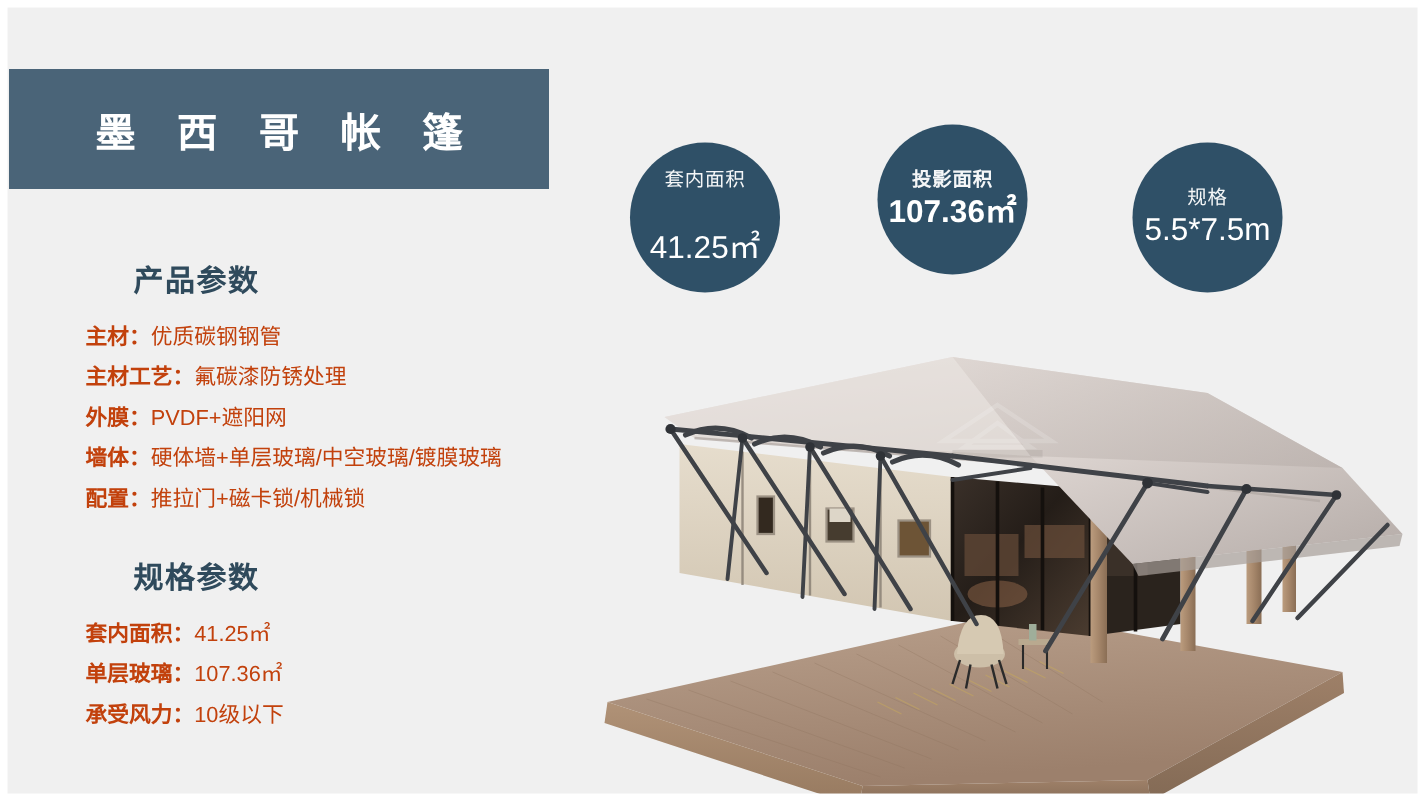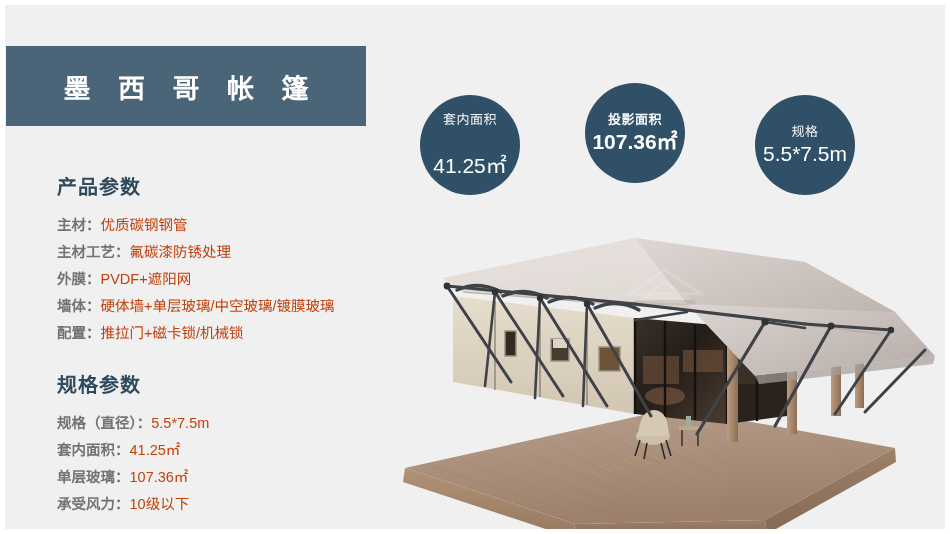--- a/index.html
+++ b/index.html
@@ -39,30 +39,31 @@
 
   
   .specs { position:absolute; left:52px; top:166px; width:330px; }
   .section { margin-bottom:10px; }
   .section-heading {
     font-size:20px;
     font-weight:bold;
     color:#2f4a5c;
     margin-bottom:12px;
     letter-spacing:1px;
+    margin-left:32px;
   }
   .spec-row {
     font-size:14.5px;
     line-height:27px;
     white-space:nowrap;
     color:#555555;
   }
   .spec-label {
     font-weight:bold;
-    color:#737373;
+    color:#c2410c;
   }
   .spec-value { color:#c2410c;margin-top:48px; }
   .section.spec-group2 { margin-top:22px; }
 
   
   .badge {
     position:absolute;
     width:100px; height:100px;
     border-radius:50%;
     background:#2f5067;
@@ -132,23 +133,20 @@
         <span class="spec-label">墙体：</span><span class="spec-value">硬体墙+单层玻璃/中空玻璃/镀膜玻璃</span>
       </div>
       <div class="spec-row">
         <span class="spec-label">配置：</span><span class="spec-value">推拉门+磁卡锁/机械锁</span>
       </div>
     </div>
 
     <div class="section spec-group2">
       <div class="section-heading">规格参数</div>
       <div class="spec-row">
-        <span class="spec-label">规格（直径）：</span><span class="spec-value">5.5*7.5m</span>
-      </div>
-      <div class="spec-row">
         <span class="spec-label">套内面积：</span><span class="spec-value">41.25㎡</span>
       </div>
       <div class="spec-row">
         <span class="spec-label">单层玻璃：</span><span class="spec-value">107.36㎡</span>
       </div>
       <div class="spec-row">
         <span class="spec-label">承受风力：</span><span class="spec-value">10级以下</span>
       </div>
     </div>
 

